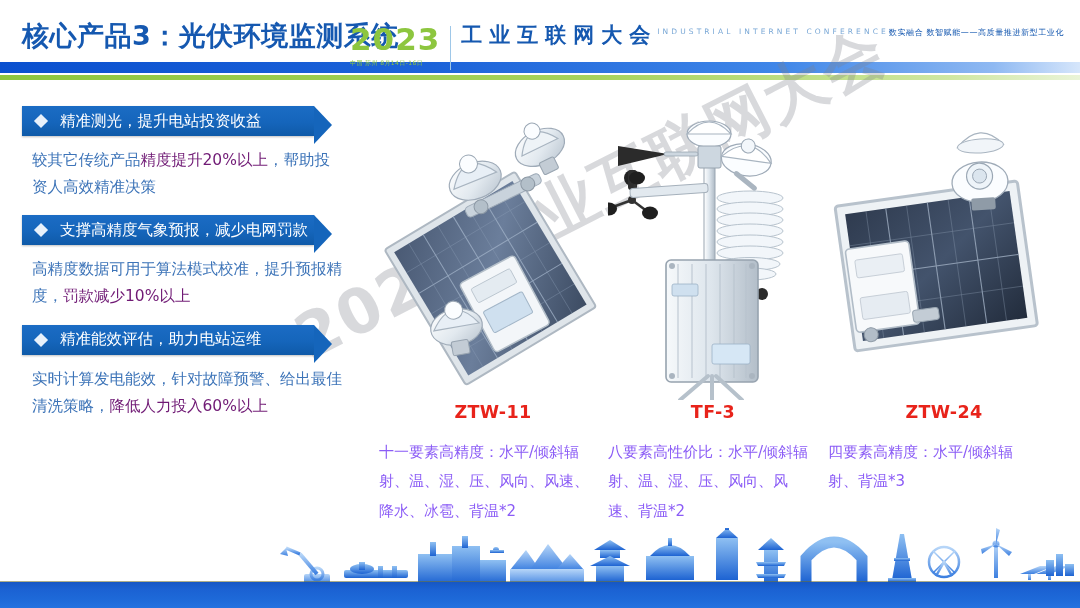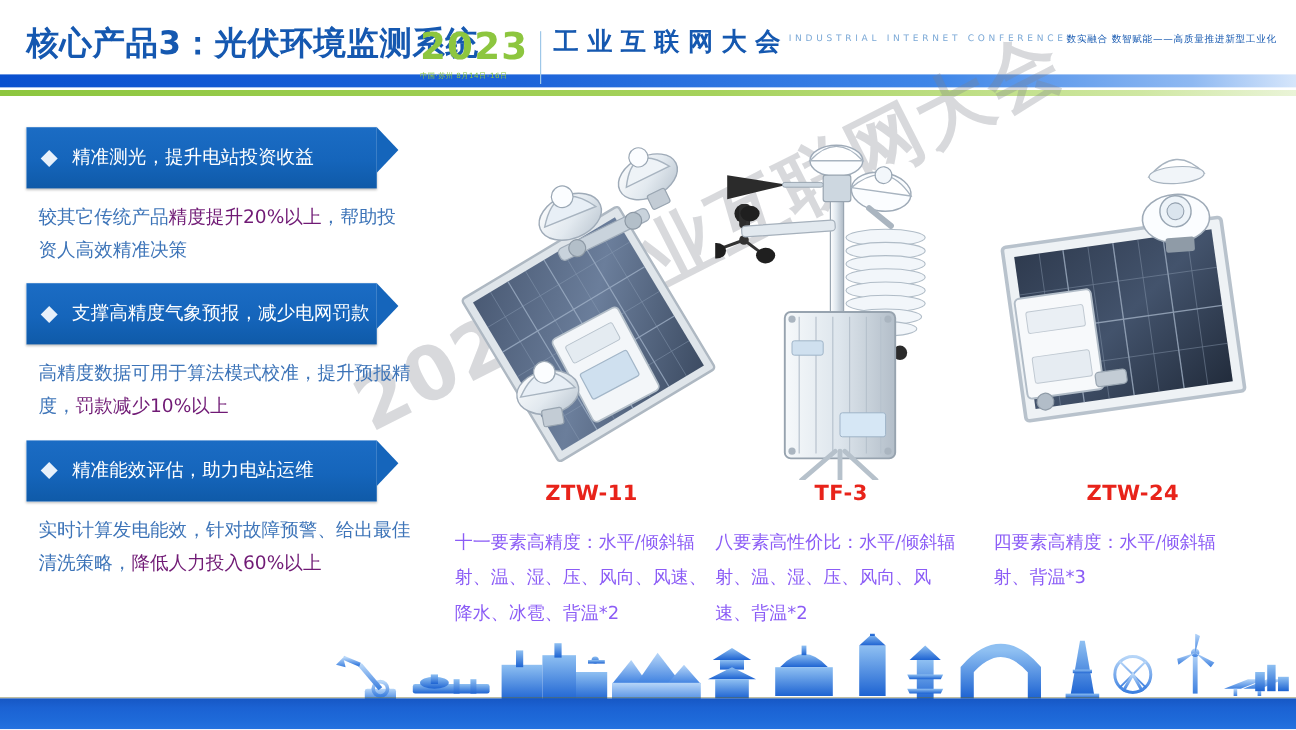--- a/index.html
+++ b/index.html
@@ -51,21 +51,21 @@
     font-size:62px;font-weight:bold;color:rgba(125,130,138,0.30);
     white-space:nowrap;pointer-events:none;
     font-family:"DejaVu Sans","Liberation Sans",sans-serif;
     letter-spacing:2px;
   }
 
   
   .left-col{position:absolute;left:22px;top:106px;width:330px;}
   .bullet-group{margin-bottom:14px;}
   .banner{
-    position:relative;height:51px;width:292px;
+    position:relative;height:30px;width:292px;
     display:flex;align-items:center;
     background:linear-gradient(180deg,#1b6cc4 0%,#1565bb 55%,#0f5aa8 100%);
     box-shadow:0 1px 2px rgba(0,0,0,0.25);
   }
   .banner::after{
     content:"";position:absolute;left:292px;top:0;
     width:0;height:0;
     border-top:19px solid transparent;
     border-bottom:19px solid transparent;
     border-left:18px solid #1565bb;
@@ -83,21 +83,21 @@
     font-size:15.5px;line-height:1.75;color:#3d74b8;
     font-family:"DejaVu Sans","Liberation Sans",sans-serif;
     width:312px;
   }
   .hl{color:#701a75;}
 
   
   .products{position:absolute;left:372px;top:108px;width:700px;height:470px;}
   .prod{position:absolute;top:0;}
   .prod-1{left:7px;width:228px;}
-  .prod-2{left:224px;width:210px;}
+  .prod-2{left:236px;width:210px;}
   .prod-3{left:456px;width:232px;}
   .prod-img{position:relative;height:292px;width:100%;}
   .prod-name{
     text-align:center;font-size:17.5px;font-weight:bold;color:#e8231a;
     margin-top:2px;letter-spacing:0.4px;
     font-family:"DejaVu Sans","Liberation Sans",sans-serif;
   }
   .prod-desc{
     margin-top:16px;font-size:15px;line-height:1.95;color:#8b5cf6;
     font-family:"DejaVu Sans","Liberation Sans",sans-serif;

